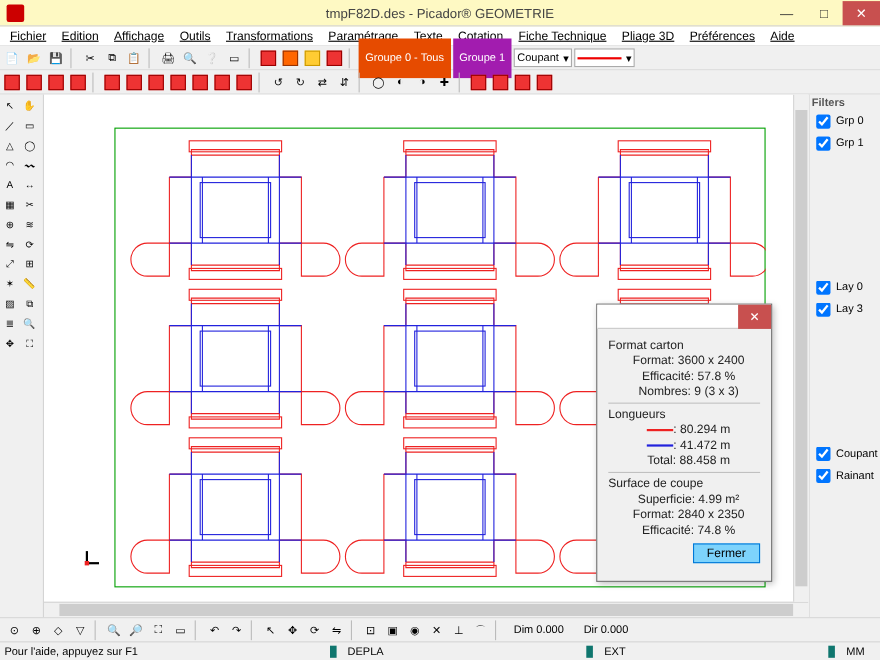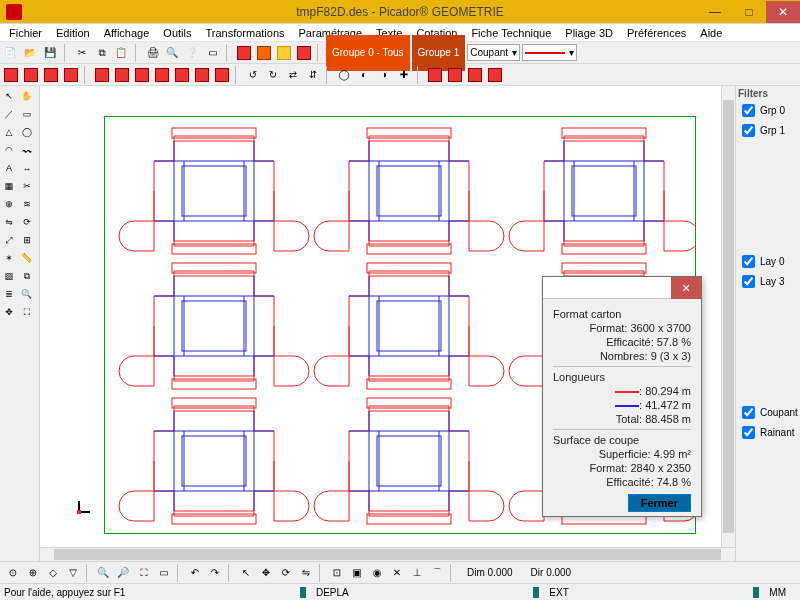--- a/index.html
+++ b/index.html
@@ -1,36 +1,36 @@
 <!DOCTYPE html>
 <html><head>
 <meta charset="utf-8">
 <style>
   * { box-sizing: border-box; }
   html, body { margin:0; padding:0; width:800px; height:600px; font-family:"Segoe UI",Tahoma,sans-serif; font-size:11px; background:#f0f0f0; overflow:hidden; }
   
-  .titlebar { height:24px; background:#eab308; display:flex; align-items:center; border-bottom:1px solid #d4d4d4; position:relative; }
+  .titlebar { height:24px; background:#fef9c3; display:flex; align-items:center; border-bottom:1px solid #d4d4d4; position:relative; }
   .titlebar .app-icon { width:16px; height:16px; margin:0 6px; background:#c00; border-radius:2px; }
   .titlebar .title { position:absolute; left:50%; transform:translateX(-50%); color:#444; font-size:12px; }
   .titlebar .win-btns { margin-left:auto; display:flex; }
   .titlebar .win-btn { width:34px; height:22px; display:flex; align-items:center; justify-content:center; font-size:12px; color:#333; }
   .titlebar .win-btn.close { background:#c8504f; color:#fff; }
   
   .menubar { height:18px; background:#fff; display:flex; align-items:center; padding:0 2px; gap:0; border-bottom:1px solid #e4e4e4; font-size:11px; }
-  .menubar span { padding:1px 7px; cursor:default; }
+  .menubar span { padding:1px 7px; cursor:default;text-decoration:underline; }
   
   .toolbar-row { height:22px; background:#f0f0f0; display:flex; align-items:center; padding:0 2px; gap:2px; border-bottom:1px solid #d8d8d8; }
   .tb-btn { width:18px; height:18px; border:1px solid transparent; display:inline-flex; align-items:center; justify-content:center; font-size:10px; }
   .tb-sep { width:5px; height:18px; border-left:1px solid #bbb; margin:0 2px; }
   .tb-cell-red { width:14px; height:14px; background:#e33; border:1px solid #900; }
   .tb-cell-or  { background:#f60;border-color:#930;}
   .tb-cell-yl  { background:#fc3;border-color:#c90;}
   .tb-group-btn { height:18px; padding:18px 6px; font-size:10px; display:flex; align-items:center; color:#fff; }
   .g0 { background:#e64b00;}
-  .g1 { background:#c2410c;}
+  .g1 { background:#a21caf;}
   .tb-combo { height:17px; font-size:10px; border:1px solid #aaa; background:#fff; padding:0 2px; display:flex; align-items:center; gap:4px;}
   .line-swatch { width:40px; height:2px; background:#e00;}
   
   .main { display:flex; height:calc(600px - 24px - 18px - 22px - 22px - 22px - 17px); }
   .vtoolbar { width:40px; background:#f0f0f0; border-right:1px solid #d4d4d4; display:flex; flex-wrap:wrap; align-content:flex-start; padding:2px 1px; gap:2px;}
   .vtoolbar .tb-btn { width:16px; height:16px; font-size:9px; }
   .canvas-wrap { flex:1; background:#fff; position:relative; overflow:hidden; }
   .canvas-label { position:absolute; left:70px; top:14px; color:#00a000; font-family:"Courier New",monospace; font-size:15px; letter-spacing:1px; }
   .sheet-border { position:absolute; left:64px; top:30px; width:592px; height:418px; border:1px solid #00a000; }
   
@@ -39,30 +39,30 @@
   .fold { stroke:#22d; stroke-width:1; fill:none; }
   
   .filters { width:65px; background:#f0f0f0; border-left:1px solid #d4d4d4; padding:2px; font-size:10px;}
   .filters .hdr { font-weight:bold; color:#555; margin-bottom:2px; }
   .filters label { display:flex; align-items:center; gap:2px; margin:1px 0;}
   .filters .spacer { height:110px; }
   
   .dialog { position:absolute; left:502px; top:190px; width:160px; background:#f0f0f0; border:1px solid #707070; box-shadow:2px 2px 6px rgba(0,0,0,0.25); font-size:11px;}
   .dialog .dlg-title { height:22px; background:#fff; border-bottom:1px solid #c8c8c8; display:flex; justify-content:flex-end;}
   .dialog .dlg-close { width:30px; height:22px; background:#c8504f; color:#fff; display:flex; align-items:center; justify-content:center; font-size:11px;}
-  .dialog .body { padding:6px 10px 4px 10px; color:#222;}
+  .dialog .body { padding:6px 10px 16px 10px; color:#222;}
   .dialog .sect { margin-top:3px; margin-bottom:2px; }
-  .dialog .row { display:flex; justify-content:flex-end; margin:2px 0 2px 8px;}
+  .dialog .row { display:flex; justify-content:center; margin:2px 0 2px 8px;}
   .dialog .row .lbl { }
   .dialog .row .val::before { content:": "; color:#222;}
   .dialog hr { border:none; border-top:1px solid #c0c0c0; margin:4px 0;}
   .dialog .swatch { width:24px; height:2px; display:inline-block; vertical-align:middle;}
   .sw-red{background:#e22;} .sw-blue{background:#22d;}
   .dialog .btn-row { text-align:right; margin-top:6px;}
-  .dialog button { font-size:11px; padding:2px 12px; border:1px solid #0078d7; background:#0369a1;font-weight:bold;}
+  .dialog button { font-size:11px; padding:2px 12px; border:1px solid #0078d7; background:#7dd3fc;}
   
   .bottom-tb { height:22px; background:#f0f0f0; display:flex; align-items:center; padding:0 4px; gap:2px; border-top:1px solid #d4d4d4; font-size:10px;}
   .statusbar { height:17px; background:#f0f0f0; border-top:1px solid #d4d4d4; display:flex; align-items:center; font-size:10px; padding:0 4px;}
   .statusbar .cell { border-left:6px solid #0f766e; padding:0 10px; margin-left:auto;}
   .statusbar .first-cell { margin-left:auto;}
   
   .origin { position:absolute; left:38px; bottom:48px; width:12px; height:12px; border-left:2px solid #000; border-bottom:2px solid #000;}
   .origin::after{content:""; position:absolute; left:-3px; bottom:-3px; width:4px;height:4px; background:#e22;}
   .hscroll { position:absolute; left:0; right:0; bottom:0; height:14px; background:#f0f0f0; border-top:1px solid #d4d4d4;}
   .hscroll .thumb { position:absolute; left:14px; right:14px; top:1px; bottom:1px; background:#cdcdcd;}
@@ -279,21 +279,21 @@
       </div>
 
     <div class="dialog">
       <div class="dlg-title">
           <div class="dlg-close">✕</div>
         </div>
       <div class="body">
         <div class="sect">Format carton</div>
         <div class="row">
             <span class="lbl">Format</span>
-            <span class="val">3600 x 3700</span>
+            <span class="val">3600 x 2400</span>
           </div>
         <div class="row">
             <span class="lbl">Efficacité</span>
             <span class="val">57.8 %</span>
           </div>
         <div class="row">
             <span class="lbl">Nombres</span>
             <span class="val">9 (3 x 3)</span>
           </div>
         <hr>

